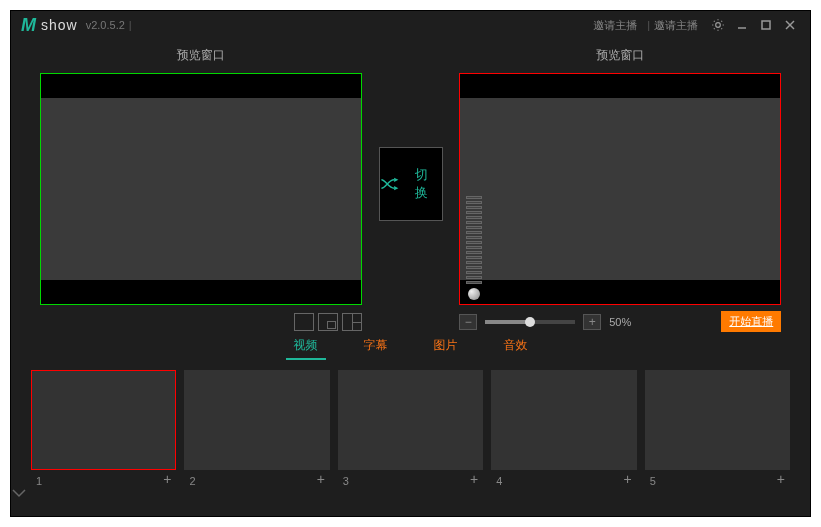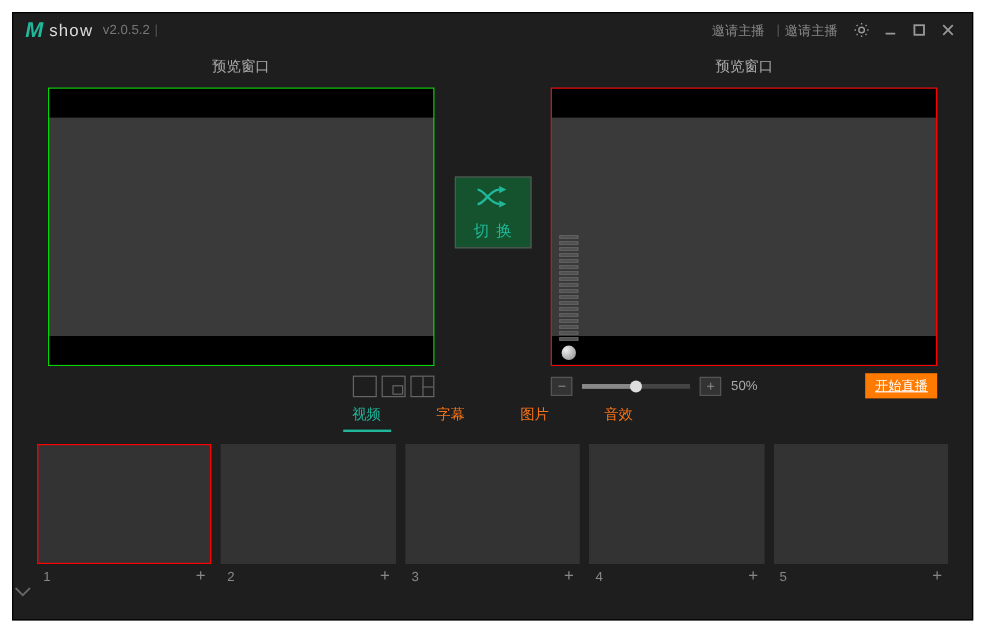--- a/index.html
+++ b/index.html
@@ -23,21 +23,21 @@
 .preview .lb-top { top: 0; height: 24px; }
 .preview .lb-bot { bottom: 0; height: 24px; }
 .playback { width: 322px; height: 232px; border: 1px solid #f00; background: #3a3a3a; position: relative; }
 .playback .lb { position: absolute; left: 0; right: 0; background: #000; }
 .playback .lb-top { top: 0; height: 24px; }
 .playback .lb-bot { bottom: 0; height: 24px; }
 .vu { position: absolute; left: 6px; bottom: 4px; width: 16px; height: 108px; display: flex; flex-direction: column; justify-content: flex-end; gap: 2px; }
 .vu .seg { height: 3px; background: #444; border: 1px solid #666; }
 .vu .knob { width: 12px; height: 12px; border-radius: 50%; background: radial-gradient(circle at 30% 30%, #eee, #888); margin-top: 2px; align-self: center; }
 .mid { width: 80px; display: flex; align-items: center; justify-content: center; padding-top: 100px; }
-.switch-btn { width: 64px; height: 60px; border: 1px solid #555; background: #14532d; display: flex; flex-direction: column; align-items: center; justify-content: center; gap: 8px; cursor: pointer; }
+.switch-btn { width: 64px; height: 74px; border: 1px solid #555; background: #000000; display: flex; flex-direction: row; align-items: center; justify-content: center; gap: 8px; cursor: pointer; }
 .switch-btn .txt { color: #1fb89a; font-size: 13px; letter-spacing: 6px; padding-left: 6px; }
 .below-row { display: flex; align-items: center; width: 322px; margin-top: 6px; height: 22px; gap: 6px; }
 .layout-btns { margin-left: auto; display: flex; gap: 4px; }
 .lay { width: 20px; height: 18px; border: 1px solid #666; display: inline-flex; cursor: pointer; }
 .lay.b { position: relative; }
 .lay.b::after { content: ""; position: absolute; right: 1px; bottom: 1px; width: 7px; height: 6px; border: 1px solid #666; }
 .lay.c { position: relative; }
 .lay.c::after { content: ""; position: absolute; left: 50%; top: 0; bottom: 0; width: 1px; background: #666; }
 .lay.c::before { content: ""; position: absolute; top: 50%; left: 50%; right: 0; height: 1px; background: #666; }
 .vol-row { display: flex; align-items: center; width: 322px; margin-top: 6px; gap: 8px; }

